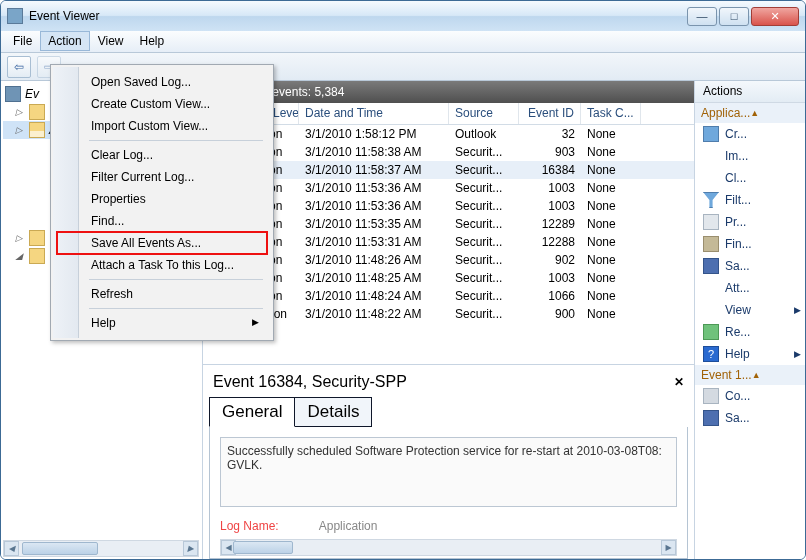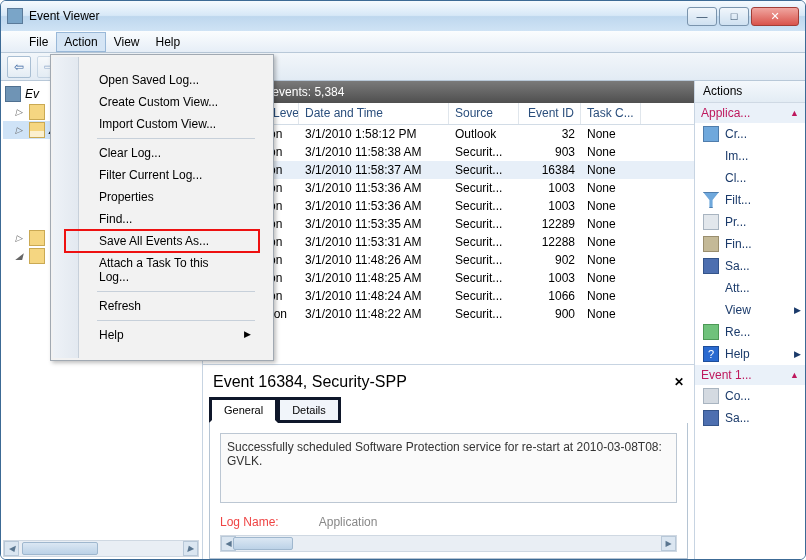--- a/index.html
+++ b/index.html
@@ -7,21 +7,21 @@
 
 .window { width: 806px; height: 560px; border: 1px solid #3c6a95; border-radius: 6px; overflow: hidden; display: flex; flex-direction: column; background: #fff; }
 
 .titlebar { height: 30px; background: linear-gradient(to bottom, #f5fafe 0%, #d7e8f7 48%, #bed7ee 52%, #cfe3f5 100%); display: flex; align-items: center; padding: 0 6px; }
 .title-icon { width: 16px; height: 16px; background: #7aa5c8; border: 1px solid #5a7a99; margin-right: 6px; }
 .titletext { flex: 1; color: #000; font-size: 12px; }
 .winbtns { display: flex; gap: 2px; }
 .winbtn { width: 30px; height: 19px; border: 1px solid #7a94ad; border-radius: 3px; background: linear-gradient(to bottom,#f1f6fb,#cfe1f1); display:flex; align-items:center; justify-content:center; font-size:11px; color:#2b4560;}
 .winbtn.close { width:48px; background: linear-gradient(to bottom,#f0a6a0,#d9534b); border-color:#a13d36; color:#fff;}
 
-.menubar { height: 22px; background: linear-gradient(to bottom,#fbfdfe,#e6eef7); border-bottom: 1px solid #b8c8d8; display:flex; align-items:center; padding: 0 20px; position:relative; }
+.menubar { height: 22px; background: linear-gradient(to bottom,#fbfdfe,#e6eef7); border-bottom: 1px solid #b8c8d8; display:flex; align-items:flex-start; padding: 0 4px; position:relative; }
 .menubar .mitem { padding: 3px 8px; cursor:default; }
 .menubar .mitem.active { background:#d5e5f5; border:1px solid #99b8d8; padding:2px 7px; }
 
 .toolbar { height: 28px; background: linear-gradient(to bottom,#f2f6fa,#e2ebf4); border-bottom:1px solid #b8c8d8; display:flex; align-items:center; padding:0 6px; gap:6px;}
 .tbtn { width:24px; height:22px; border:1px solid #a8bed3; background:linear-gradient(to bottom,#fefefe,#e3ecf4); border-radius:2px; display:flex; align-items:center; justify-content:center; color:#3964a0; font-size:12px;}
 
 .body { flex:1; display:flex; overflow:hidden; position:relative; }
 
 .tree { width:202px; border-right:1px solid #c7d4e2; padding:4px 2px; background:#fff; overflow:hidden; }
 .tree-row { display:flex; align-items:center; gap:4px; padding:1px 2px; white-space:nowrap;}
@@ -40,46 +40,46 @@
 .gbody { flex:1; overflow:hidden;}
 .grow { display:flex; height:18px; align-items:center; }
 .grow .gc { padding:0 6px; font-size:12px; color:#000; white-space:nowrap; overflow:hidden;}
 .grow.sel { background:#e7eff8; }
 .col-level{width:96px}.col-dt{width:150px}.col-src{width:70px}.col-id{width:62px;text-align:right}.col-tc{width:60px}
 .lvl-ic{width:14px;height:14px;display:inline-block;border-radius:50%;background:#5a9ad6;color:#fff;font-size:9px;line-height:14px;text-align:center;margin-right:4px;}
 
 .detail { height:195px; border-top:1px solid #c7d4e2; padding:6px 6px 0 6px; display:flex; flex-direction:column; overflow:hidden;}
 .detail-hdr { display:flex; justify-content:space-between; align-items:center; padding:2px 4px 6px 4px;}
 .tabs { display:flex; }
-.tab { padding:4px 12px; border:3px solid #0f172a; background:#f1f5fa; font-size:11px; margin-right:-1px;}
+.tab { padding:4px 12px; border:1px solid #0f172a; background:#f1f5fa; font-size:17px; margin-right:-1px;}
 .tab.active { background:#fff; border-bottom-color:#fff; z-index:1;}
 .detail-body { flex:1; border:1px solid #b5c4d3; border-top:none; padding:10px; overflow:hidden; position:relative;}
 .msgbox { border:1px solid #bcc7d3; background:#fafafa; padding:6px; height:70px; font-size:12px; color:#333; overflow:hidden;}
 .logrow { margin-top:12px; display:flex; gap:40px; font-size:12px;}
 .hscroll{height:17px;background:#e9eef4;border:1px solid #cfd8e2;margin-top:6px;position:relative;}
 .hscroll .thumb{position:absolute;left:12px;top:1px;height:13px;width:60px;background:linear-gradient(to bottom,#dbe7f3,#bcd2e7);border:1px solid #9fb7ce;border-radius:2px;}
 .hscroll .ar{position:absolute;top:0;height:15px;width:15px;background:#dbe6f1;border:1px solid #b8c8d8;font-size:8px;line-height:13px;text-align:center;color:#5a7690;}
 .hscroll .ar.l{left:0}.hscroll .ar.r{right:0}
 
 .actions { width:110px; background:#fff; display:flex; flex-direction:column;}
 .actions-hdr { height:22px; background:linear-gradient(to bottom,#f4f8fc,#e3ecf4); border-bottom:1px solid #cfd9e4; padding:3px 8px; font-size:12px; color:#000;}
-.act-sec { background:#eaf1f9; padding:3px 6px; font-size:12px; display:flex; justify-content:space-between; align-items:center; color:#be185d;}
+.act-sec { background:#eaf1f9; padding:3px 6px; font-size:12px; display:flex; align-items:center; color:#a16207;}
 .act-item { padding:3px 4px 3px 8px; display:flex; align-items:center; gap:6px; font-size:12px; color:#1a3a6a;}
 .act-item .ai { width:16px; height:16px; display:inline-block;}
 .ai-open{background:#f5d681;border:1px solid #caa953}
 .ai-create{background:#6fa8dc;border:1px solid #4f7dac}
 .ai-filter{background:#6fa8dc;border:1px solid #4f7dac;clip-path:polygon(0 0,100% 0,60% 50%,60% 100%,40% 100%,40% 50%)}
 .ai-prop{background:#e2e7ec;border:1px solid #a8b4c0}
 .ai-find{background:#c4b997;border:1px solid #9a8e6e}
 .ai-save{background:#4d6fb0;border:1px solid #34548a}
 .ai-ref{background:#6fc27b;border:1px solid #4d9956}
 .ai-help{background:#2a6ad0;border:1px solid #1d4d9a;color:#fff;font-size:11px;line-height:14px;text-align:center}
 .ai-copy{background:#d4dae1;border:1px solid #a8b4c0}
 
-.dropdown { position:absolute; left:50px; top:54px; width:224px; background:#f2f2f2; border:1px solid #a1a9b2; box-shadow:2px 2px 4px rgba(0,0,0,0.25); z-index:100; padding:14px;}
+.dropdown { position:absolute; left:50px; top:64px; width:224px; background:#f2f2f2; border:1px solid #a1a9b2; box-shadow:2px 2px 4px rgba(0,0,0,0.25); z-index:100; padding:6px;}
 .dropdown .dbar { width:26px; background:linear-gradient(to right,#eef2f7,#e3e9f0); position:absolute; left:2px; top:2px; bottom:2px; border-right:1px solid #c7d0da;}
 .dropdown .ditem { padding:4px 20px 4px 34px; font-size:12px; color:#000; position:relative;}
 .dropdown .dsep { height:1px; background:#c7d0da; margin:3px 4px 3px 32px;}
 .dropdown .ditem.hl { outline:2px solid #e11; outline-offset:-1px;}
 .dropdown .ditem .arw { position:absolute; right:8px; top:5px; font-size:9px;}
 .tree-scroll{height:17px;position:absolute;left:2px;bottom:2px;width:196px;background:#e9eef4;border:1px solid #cfd8e2;}
 .tree-scroll .thumb{position:absolute;left:18px;top:1px;height:13px;width:76px;background:linear-gradient(to bottom,#dbe7f3,#bcd2e7);border:1px solid #9fb7ce;border-radius:2px;}
 .tree-scroll .ar{position:absolute;top:0;height:15px;width:15px;background:#dbe6f1;border:1px solid #b8c8d8;font-size:8px;line-height:13px;text-align:center;color:#5a7690;}
 .tree-scroll .ar.l{left:0}.tree-scroll .ar.r{right:0}
 .tree{position:relative;padding-bottom:20px;font-style:italic;}

